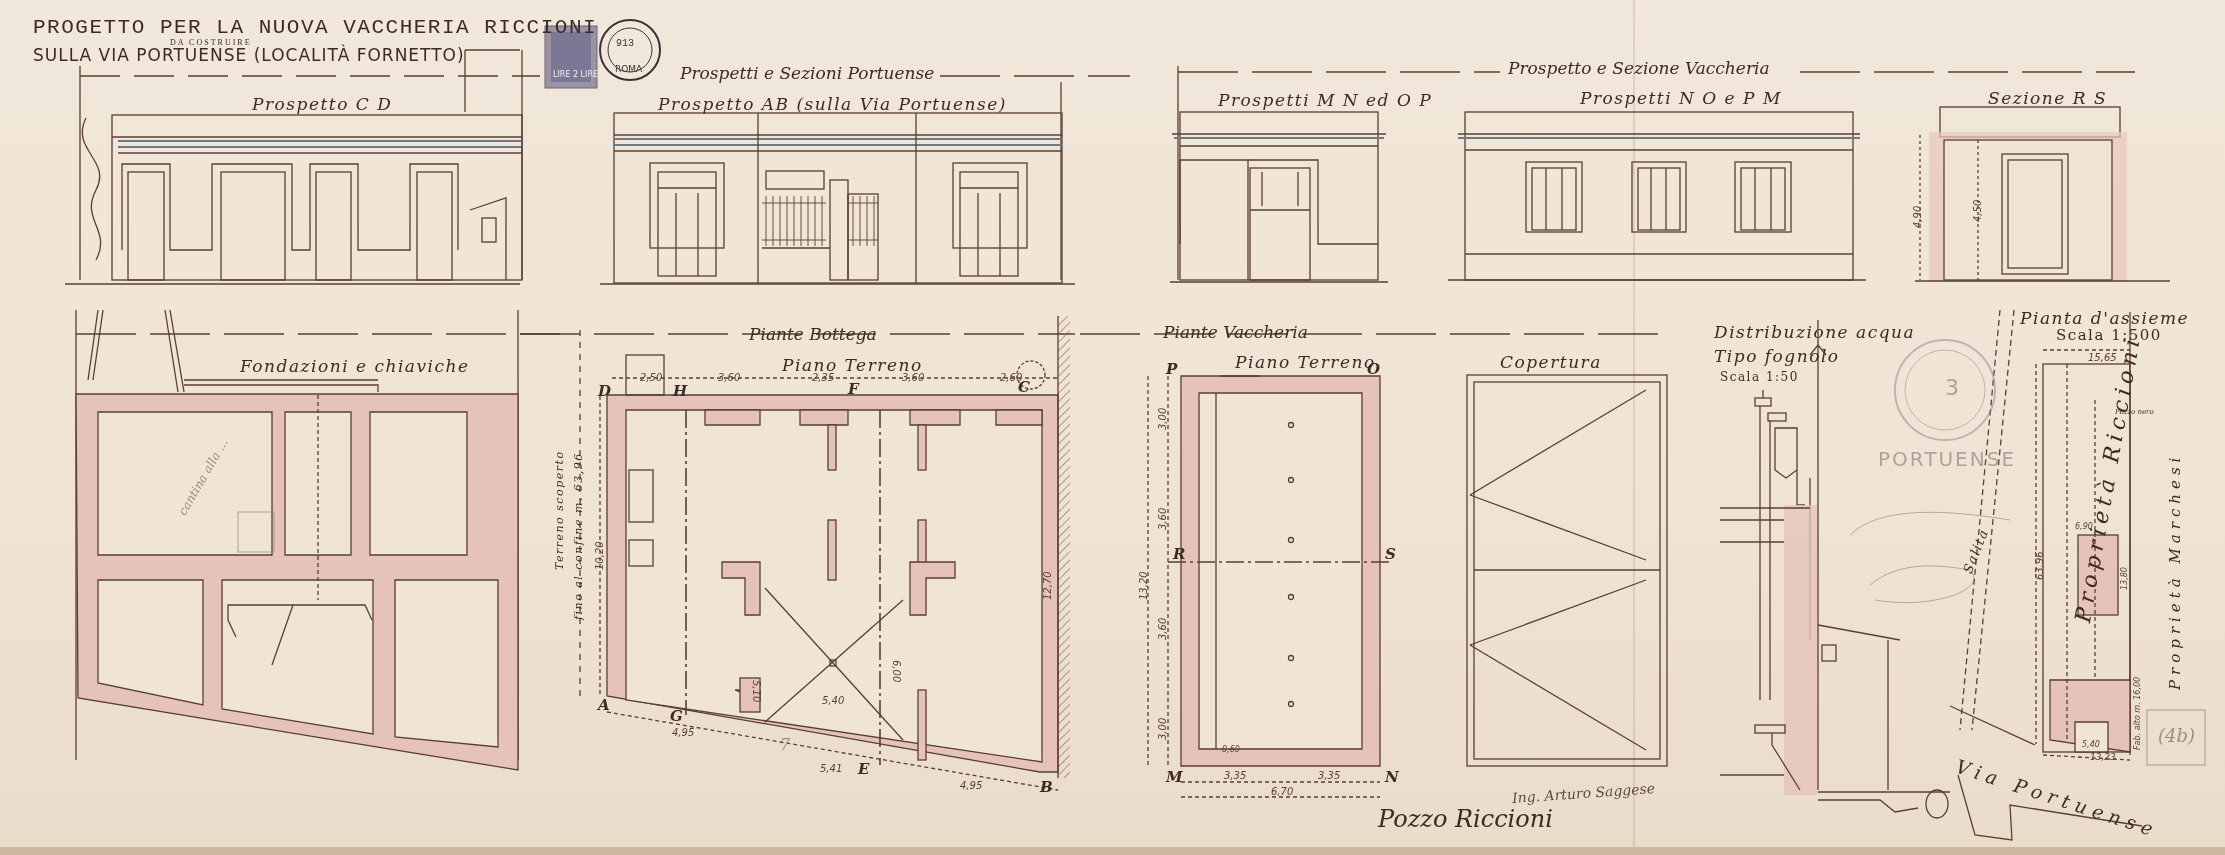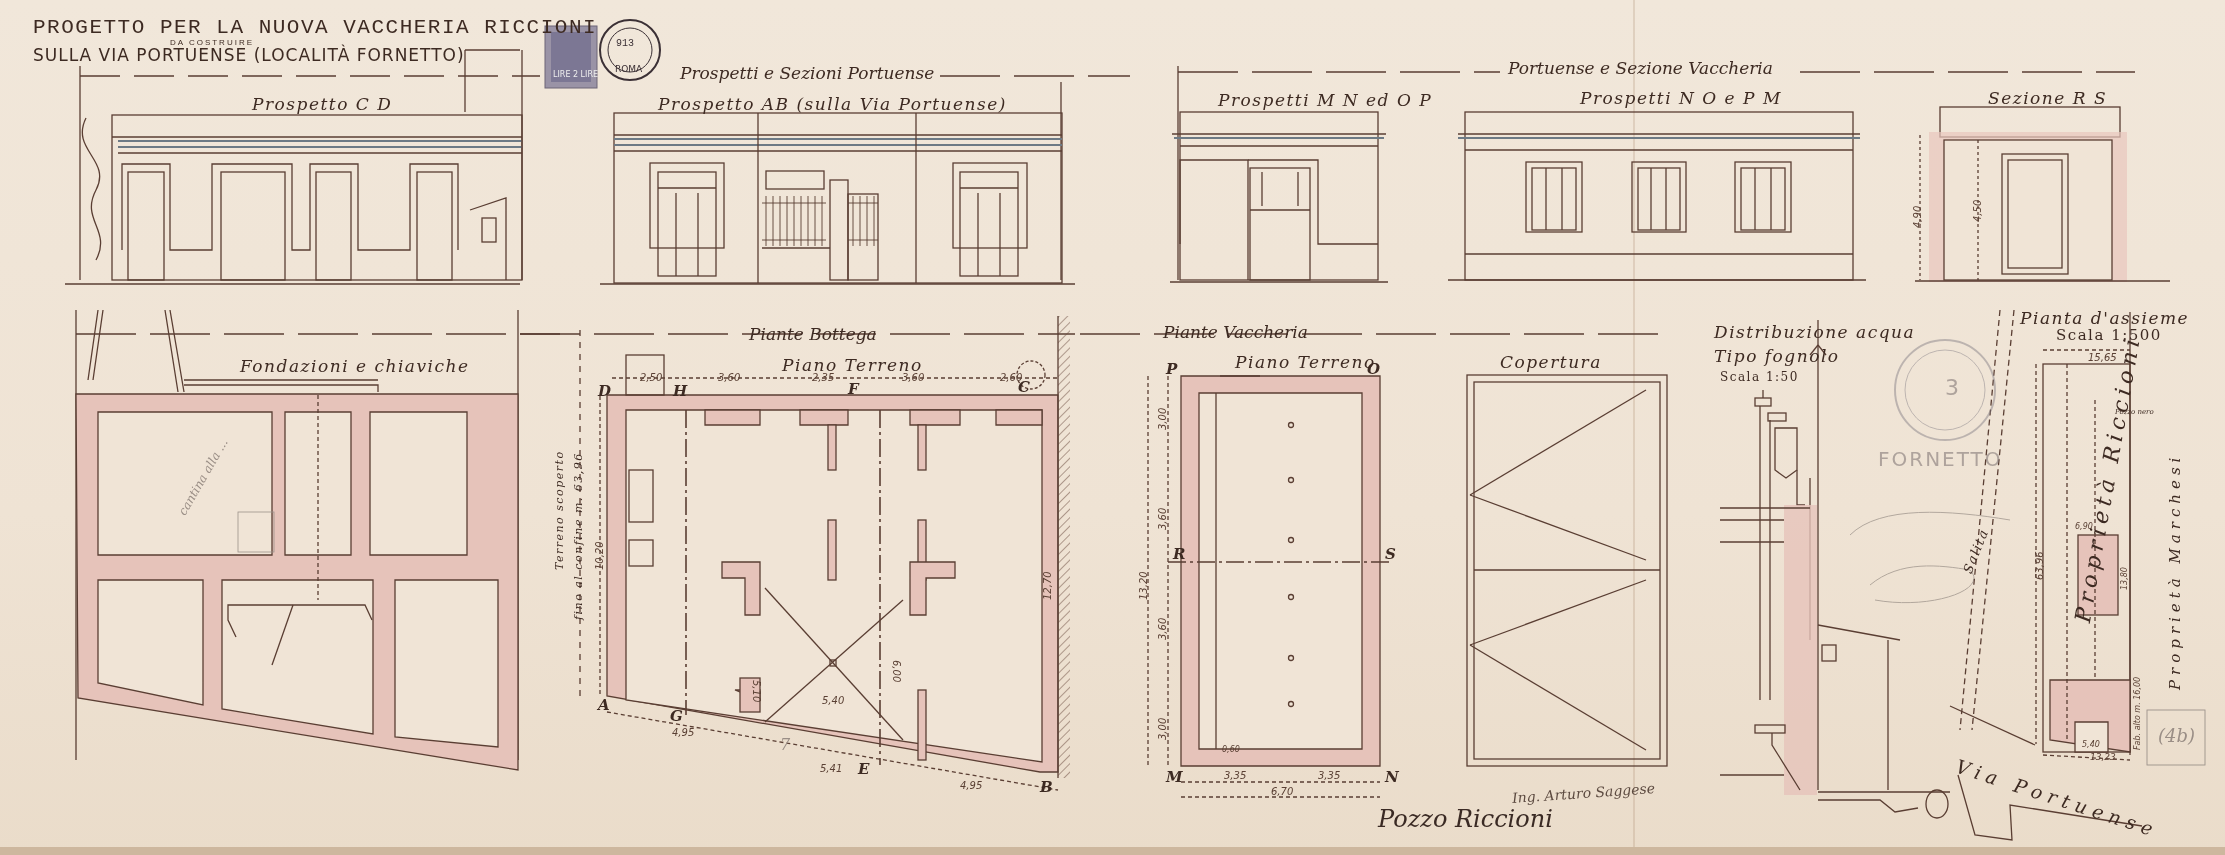--- a/index.html
+++ b/index.html
@@ -6,21 +6,21 @@
   body{width:2225px;height:855px;background:#efe4d6;overflow:hidden;position:relative;
        font-family:"DejaVu Serif",serif;color:#4a3328;}
   .sheet{position:absolute;left:0;top:0;width:2225px;height:855px;
          background:linear-gradient(180deg,#f1e7da 0%,#efe3d4 60%,#eadcca 100%);}
   .fold{position:absolute;top:0;width:2px;height:855px;background:rgba(170,140,110,0.25);}
   .bottom-edge{position:absolute;left:0;bottom:0;width:2225px;height:8px;background:#cdb79e;}
   svg.draw{position:absolute;left:0;top:0;}
   .t{position:absolute;white-space:nowrap;color:#3d2a22;}
   .title{font-family:Liberation Mono, monospace;font-size:21px;letter-spacing:1.5px;}
   .subtitle{font-family:"DejaVu Sans",sans-serif;font-size:17px;letter-spacing:1px;}
-  .tiny-caps{font-family:Liberation Sans, sans-serif;font-size:8px;letter-spacing:2px;text-align:right;}
+  .tiny-caps{font-family:Liberation Serif, serif;font-size:8px;letter-spacing:2px;text-align:right;}
   .hdr{font-family:"DejaVu Serif",serif;font-style:italic;font-size:17px;}
   .lbl{font-family:"DejaVu Serif",serif;font-style:italic;font-size:17px;letter-spacing:1.5px;}
   .dim{font-family:"DejaVu Sans",sans-serif;font-style:italic;font-size:10px;color:#5a4034;}
   .pt{font-family:"DejaVu Serif",serif;font-style:italic;font-size:15px;font-weight:bold;}
   .sig{font-family:"DejaVu Serif",serif;font-style:italic;font-size:24px;color:#3a2a24;}
   .sig2{font-family:"DejaVu Serif",serif;font-style:italic;font-size:14px;color:#5c4a40;}
   .pencil{font-family:"DejaVu Serif",serif;font-style:italic;font-size:12px;color:#9a8e86;}
   .stamp-text{font-family:"DejaVu Sans",sans-serif;font-size:20px;letter-spacing:2px;color:rgba(120,110,110,0.55);}
   .road{font-family:"DejaVu Serif",serif;font-style:italic;font-size:19px;letter-spacing:6px;}
   .vert{transform-origin:left top;}
@@ -316,21 +316,21 @@
 <div class="t subtitle" style="left:33px;top:45px">SULLA VIA PORTUENSE (LOCALITÀ FORNETTO)</div>
 
 <div class="t" style="left:553px;top:70px;font-size:8px;color:#eee;font-family:'DejaVu Sans',sans-serif">LIRE 2 LIRE</div>
 <div class="t" style="left:616px;top:38px;font-size:10px;color:#3b3035;font-family:Liberation Mono, monospace">913</div>
 <div class="t" style="left:615px;top:64px;font-size:9px;color:#3b3035;font-family:'DejaVu Sans',sans-serif">ROMA</div>
 
 <div class="t hdr" style="left:680px;top:63px">Prospetti e Sezioni Portuense</div>
 <div class="t lbl" style="left:252px;top:94px">Prospetto C D</div>
 <div class="t lbl" style="left:658px;top:94px">Prospetto AB (sulla Via Portuense)</div>
 
-<div class="t hdr" style="left:1508px;top:58px">Portuense e Sezione Vaccheria</div>
+<div class="t hdr" style="left:1508px;top:58px">Prospetto e Sezione Vaccheria</div>
 <div class="t lbl" style="left:1218px;top:90px">Prospetti M N ed O P</div>
 <div class="t lbl" style="left:1580px;top:88px">Prospetti N O e P M</div>
 <div class="t lbl" style="left:1988px;top:88px">Sezione R S</div>
 <div class="t dim vert" style="left:1912px;top:228px;transform:rotate(-90deg)">4,90</div>
 <div class="t dim vert" style="left:1972px;top:222px;transform:rotate(-90deg)">4,50</div>
 
 <div class="t lbl" style="left:240px;top:356px">Fondazioni e chiaviche</div>
 <div class="t pencil" style="left:160px;top:470px;transform:rotate(-60deg)">cantina alla ...</div>
 
 <div class="t hdr" style="left:749px;top:324px">Piante Bottega</div>
@@ -392,19 +392,19 @@
 <div class="t dim" style="left:2082px;top:740px;font-size:8px">5,40</div>
 <div class="t dim" style="left:2090px;top:752px;font-size:9px">13,23</div>
 <div class="t hdr vert" style="left:2070px;top:620px;transform:rotate(-80deg);font-size:22px;letter-spacing:5px">Proprietà Riccioni</div>
 <div class="t hdr vert" style="left:2166px;top:690px;transform:rotate(-90deg);font-size:15px;letter-spacing:5px">Proprietà Marchesi</div>
 <div class="t lbl vert" style="left:1960px;top:570px;transform:rotate(-68deg);font-size:13px">Salita</div>
 <div class="t" style="left:2115px;top:408px;font-size:7px;font-style:italic">Pozzo nero</div>
 <div class="t dim vert" style="left:2133px;top:750px;transform:rotate(-90deg);font-size:8px">Fab. alto m. 16,00</div>
 <div class="t road" style="left:1960px;top:755px;transform:rotate(18deg);transform-origin:left top">Via Portuense</div>
 <div class="t pencil" style="left:2158px;top:725px;font-size:18px">(4b)</div>
 
-<div class="t stamp-text" style="left:1878px;top:447px">FORNETTO</div>
+<div class="t stamp-text" style="left:1878px;top:447px">PORTUENSE</div>
 <div class="t stamp-text" style="left:1945px;top:375px;font-size:22px">3</div>
 
 <div class="t sig" style="left:1378px;top:805px">Pozzo Riccioni</div>
 <div class="t sig2" style="left:1512px;top:785px;transform:rotate(-4deg)">Ing. Arturo Saggese</div>
 
 <div class="bottom-edge"></div>
 
 </body></html>

